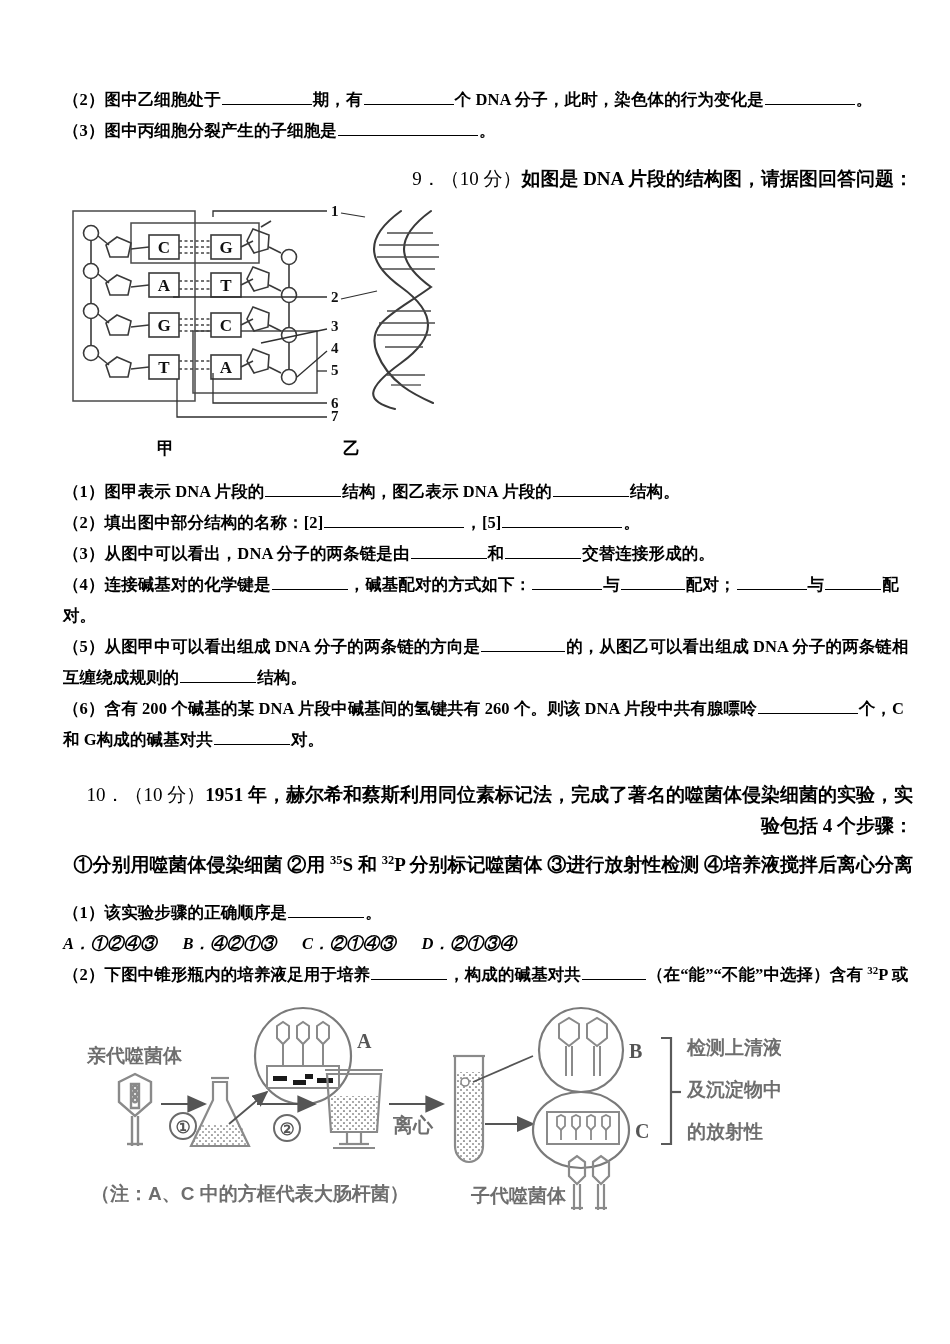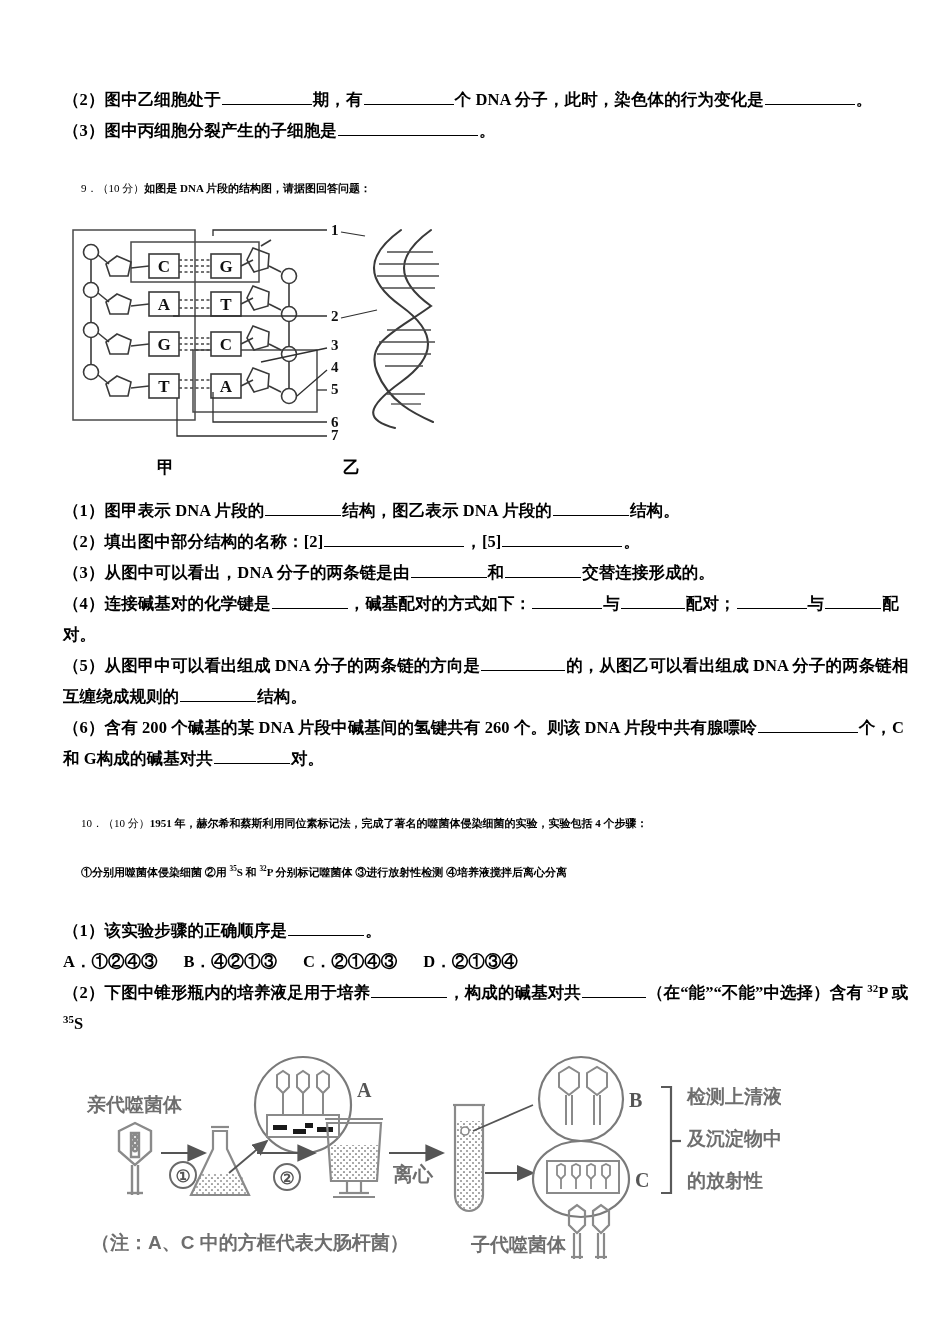--- a/index.html
+++ b/index.html
@@ -31,24 +31,25 @@
   }
   p.q {
     margin: 0 0 0 0;
     font-size: 16.5px;
     line-height: 31px;
     font-weight: bold;
     letter-spacing: 0.1px;
     white-space: normal;
   }
   p.qn {
-    margin: 18px;
-    font-size: 11px;
+    margin: 8px;
+    font-size: 19px;
     line-height: 31px;
     font-weight: bold;
+    text-align: right;
   }
   .numlead {
     font-weight: normal;
   }
   .blank {
     display: inline-block;
     border-bottom: 1.6px solid #000;
     vertical-align: baseline;
     height: 0.95em;
     margin: 0 1px;
@@ -102,21 +103,21 @@
     margin: 14px 0 0 18px;
     text-decoration: underline;
   }
   .fig-phage svg { display: block; }
   .opt-row {
     font-size: 16.5px;
     font-weight: bold;
     line-height: 31px;
     margin: 0;
   }
-  .opt { display: inline-block; }
+  .opt { display: inline-block; font-style: italic; }
   .opt-gap { display:inline-block; width: 26px; }
 </style>
 </head>
 <body>
 
 <div class="page">
  <div class="content">
 
   <p class="q">
     <span>（2）</span><span>图中乙细胞处于</span><span class="blank b90"></span><span>期，有</span><span class="blank b90"></span><span>个 DNA 分子，此时，染色体的行为变化是</span><span class="blank b90"></span><span>。</span>
@@ -324,23 +325,20 @@
   <p class="q">
     <span>（1）</span><span>该实验步骤的正确顺序是</span><span class="blank b76"></span><span>。</span>
   </p>
 
   <p class="opt-row">
     <span class="opt"><span>A．</span><span>①②④③</span></span><span class="opt-gap"></span><span class="opt"><span>B．</span><span>④②①③</span></span><span class="opt-gap"></span><span class="opt"><span>C．</span><span>②①④③</span></span><span class="opt-gap"></span><span class="opt"><span>D．</span><span>②①③④</span></span>
   </p>
 
   <p class="q">
     <span>（2）</span><span>下图中锥形瓶内的培养液足用于培养</span><span class="blank b76"></span><span>，构成的碱基对共</span><span class="blank b64"></span><span>（在“能”“不能”中选择）含有 </span><sup>32</sup><span>P 或</span>
-  </p>
-  <p class="q">
-    <sup>35</sup><span>S</span>
   </p>
 
   <div class="fig-phage">
     <svg width="700" height="228" viewBox="0 0 700 228" xmlns="http://www.w3.org/2000/svg">
       <defs>
         <marker id="arrh" markerWidth="9" markerHeight="8" refX="8" refY="4" orient="auto">
           <path d="M0,0 L9,4 L0,8 Z" fill="#555"></path>
         </marker>
         <pattern id="dots" width="6" height="6" patternUnits="userSpaceOnUse">
           <circle cx="2" cy="2" r="1.1" fill="#8b8b8b"></circle>

